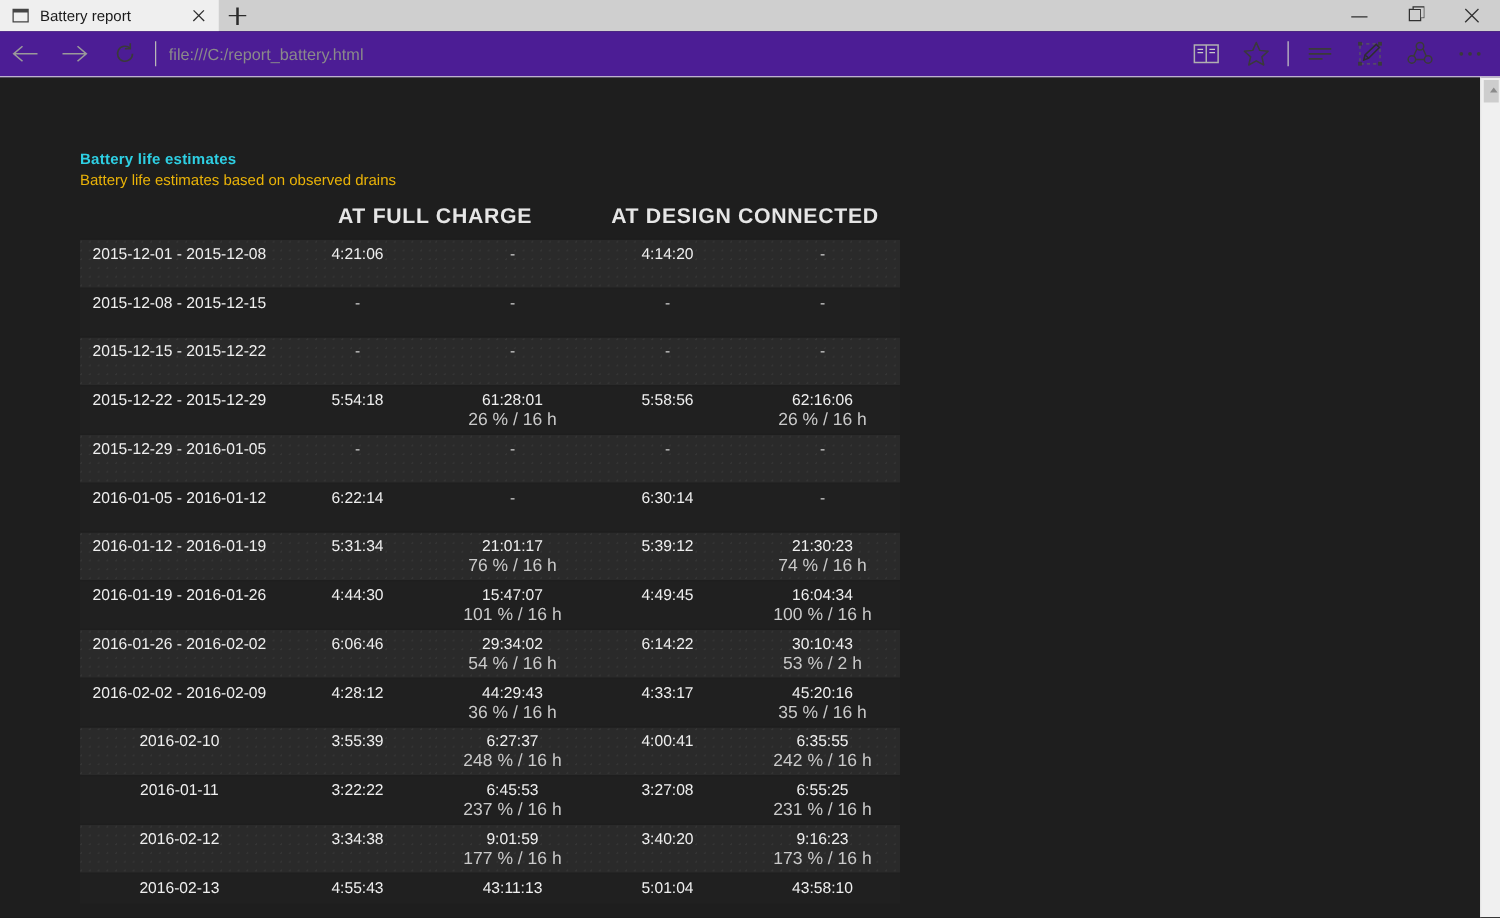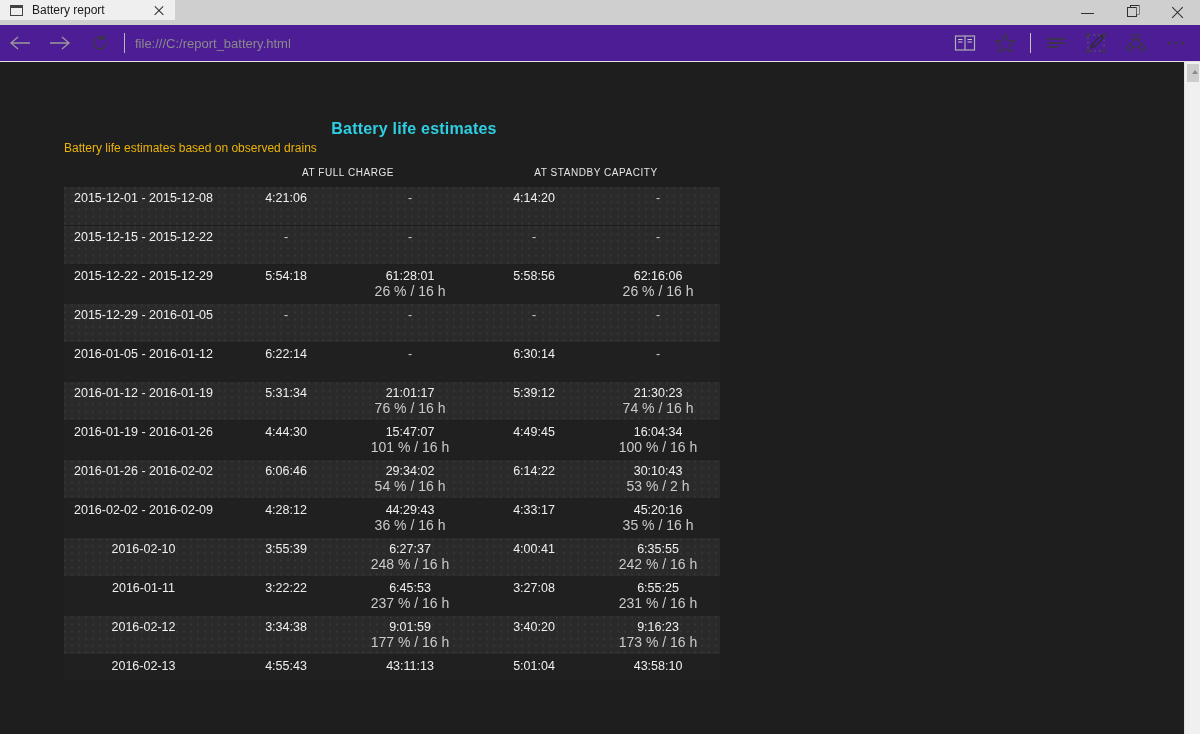--- a/index.html
+++ b/index.html
@@ -22,21 +22,20 @@
   }
 
   
   .chrome-tabstrip {
     position: absolute;
     left: 0; top: 0;
     width: 1200px; height: 25px;
     background: #cfcfcf;
     display: flex;
     align-items: stretch;
-    flex-direction: column;
   }
 
   .tab {
     width: 175px;
     height: 25px;
     background: #efefef;
     display: flex;
     align-items: center;
     padding: 0 6px 0 10px;
     box-sizing: border-box;
@@ -193,25 +192,24 @@
   }
 
   .content {
     position: absolute;
     left: 64px; top: 58px;
     width: 700px;
   }
 
   .page-title {
     color: #2ecfe3;
-    font-size: 16px;
+    font-size: 12px;
     font-weight: bold;
     letter-spacing: 0.2px;
     margin: 0 0 3px 0;
-    text-align: center;
   }
 
   .page-subtitle {
     color: #eab308;
     font-size: 12px;
     margin: 0 0 12px 0;
   }
 
   table.report {
     border-collapse: collapse;
@@ -219,22 +217,22 @@
     width: 650px;
     table-layout: fixed;
   }
 
   table.report col.c-period { width: 160px; }
   table.report col.c-val    { width: 124px; }
   table.report col.c-gap    { width: 0px; }
 
   th.grouphead {
     color: #e6e6e6;
-    font-size: 10px;
-    font-weight: normal;
+    font-size: 17px;
+    font-weight: bold;
     letter-spacing: 0.55px;
     text-align: center;
     padding: 0 0 8px 0;
     background: transparent;
   }
 
   th.colhead {
     color: #e6e6e6;
     font-size: 10.5px;
     font-weight: bold;
@@ -413,32 +411,40 @@
             <col class="c-val">
           <col class="c-gap">
             <col class="c-val">
             <col class="c-val">
         </colgroup>
         <thead>
           <tr>
             <th class="grouphead"></th>
             <th class="grouphead" colspan="2">AT FULL CHARGE</th>
             <th class="grouphead"></th>
-            <th class="grouphead" colspan="2">AT STANDBY CAPACITY</th>
+            <th class="grouphead" colspan="2">AT DESIGN CONNECTED</th>
           </tr>
         </thead>
         <tbody id="report-body">
             <tr class="odd">
               <td class="period"><span>2015-12-01 - 2015-12-08</span></td>
               <td class=""><span>4:21:06</span><span class="subval empty">&nbsp;</span></td>
               <td class=""><span class="dash">-</span><span class="subval empty">&nbsp;</span></td>
               <td class="spacer"></td>
               <td class=""><span>4:14:20</span><span class="subval empty">&nbsp;</span></td>
               <td class=""><span class="dash">-</span><span class="subval empty">&nbsp;</span></td>
             </tr>
+            <tr class="even">
+              <td class="period"><span>2015-12-08 - 2015-12-15</span></td>
+              <td class=""><span class="dash">-</span><span class="subval empty">&nbsp;</span></td>
+              <td class=""><span class="dash">-</span><span class="subval empty">&nbsp;</span></td>
+              <td class="spacer"></td>
+              <td class=""><span class="dash">-</span><span class="subval empty">&nbsp;</span></td>
+              <td class=""><span class="dash">-</span><span class="subval empty">&nbsp;</span></td>
+            </tr>
             <tr class="odd">
               <td class="period"><span>2015-12-15 - 2015-12-22</span></td>
               <td class=""><span class="dash">-</span><span class="subval empty">&nbsp;</span></td>
               <td class=""><span class="dash">-</span><span class="subval empty">&nbsp;</span></td>
               <td class="spacer"></td>
               <td class=""><span class="dash">-</span><span class="subval empty">&nbsp;</span></td>
               <td class=""><span class="dash">-</span><span class="subval empty">&nbsp;</span></td>
             </tr>
             <tr class="even">
               <td class="period"><span>2015-12-22 - 2015-12-29</span></td>

